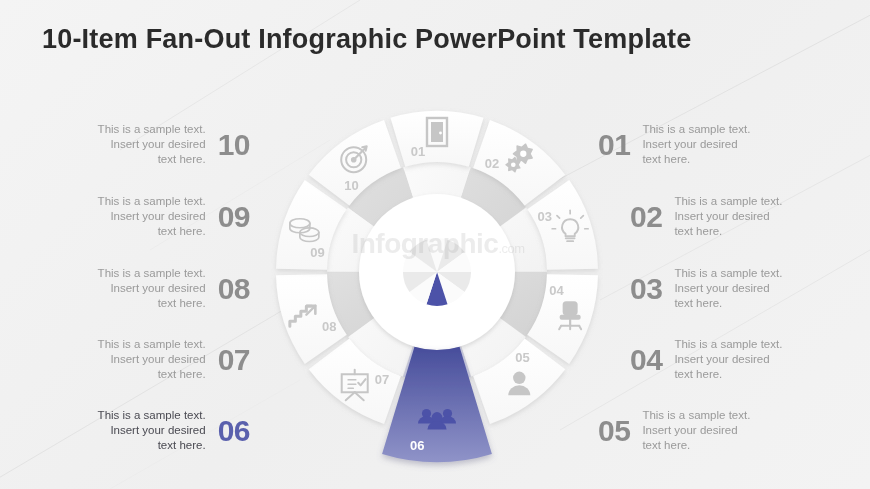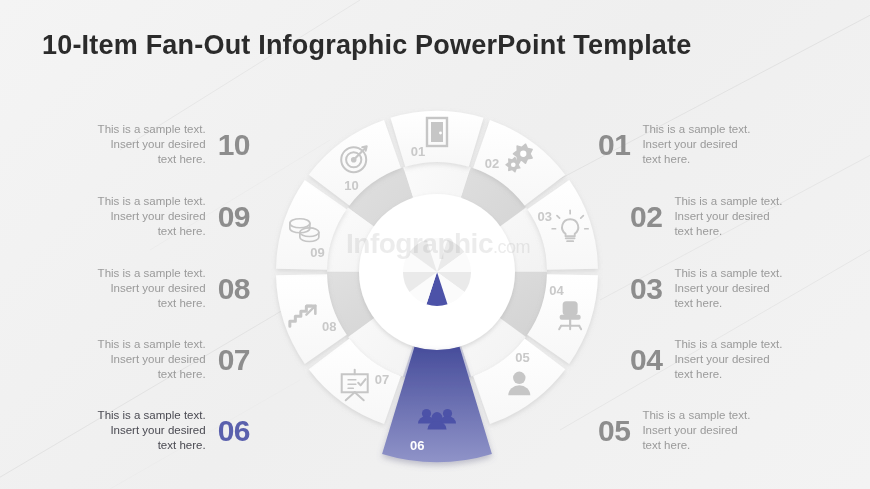--- a/index.html
+++ b/index.html
@@ -29,21 +29,21 @@
   .deco-lines {
     position: absolute;
     inset: 0;
     pointer-events: none;
   }
 
   
   #title {
     position: absolute;
     left: 42px;
-    top: 30px;
+    top: 24px;
     font-size: 27px;
     font-weight: bold;
     color: #2b2b2b;
     letter-spacing: .2px;
     white-space: nowrap;
   }
 
   
   .side-col {
     position: absolute;
@@ -104,21 +104,21 @@
     text-align: center;
     font-size: 28px;
     font-weight: bold;
     color: rgba(150,150,150,0.18);
     letter-spacing: -0.5px;
     pointer-events: none;
     user-select: none;
     white-space: nowrap;
   }
   #watermark .dotcom {
-    font-size: 18px;
+    font-size: 13px;
     font-weight: normal;
     vertical-align: baseline;
   }
 </style>
 </head>
 <body>
 
 <div id="slide">
 
   <svg class="deco-lines" width="870" height="489">

